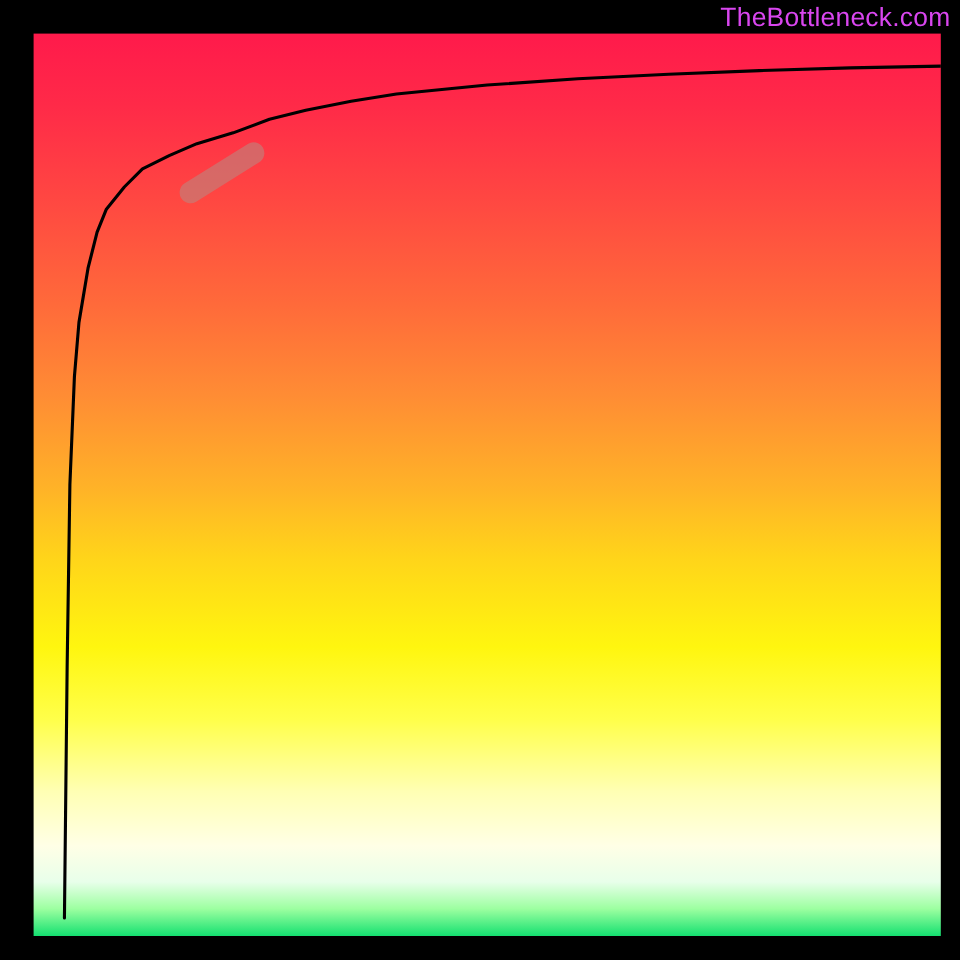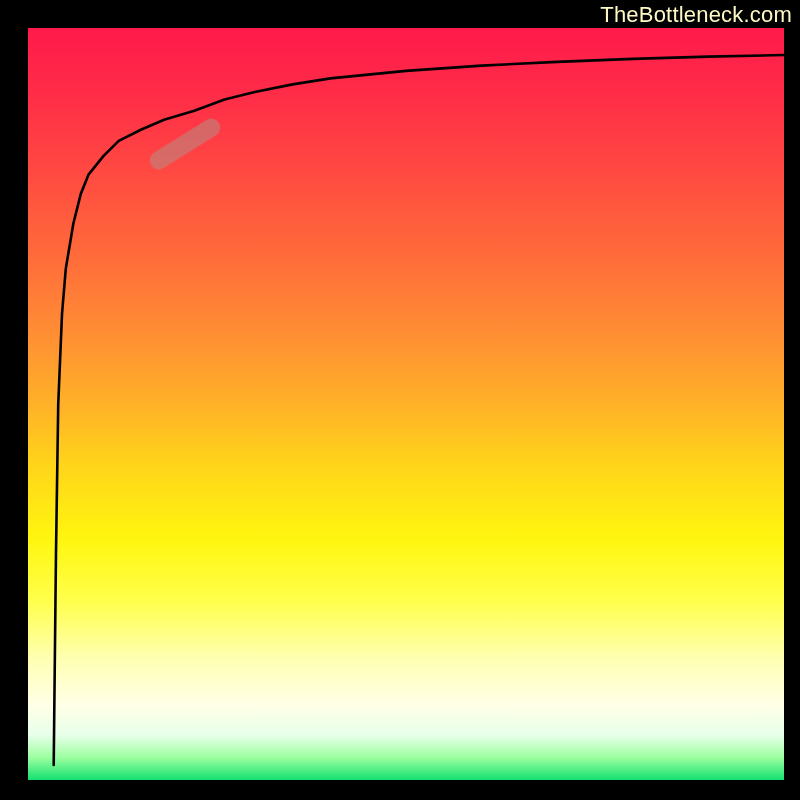--- a/index.html
+++ b/index.html
@@ -9,21 +9,21 @@
     background: #000;
     position: relative;
     font-family: Arial, Helvetica, sans-serif;
     overflow: hidden;
   }
   .watermark {
     position: absolute;
     top: 2px;
     right: 8px;
     font-size: 22px;
-    color: #fef9c3;
+    color: #d946ef;
     font-weight: 400;
     letter-spacing: 0.2px;
     z-index: 10;
   }
   .plot-area {
     position: absolute;
     left: 28px;
     top: 28px;
     width: 756px;
     height: 752px;

